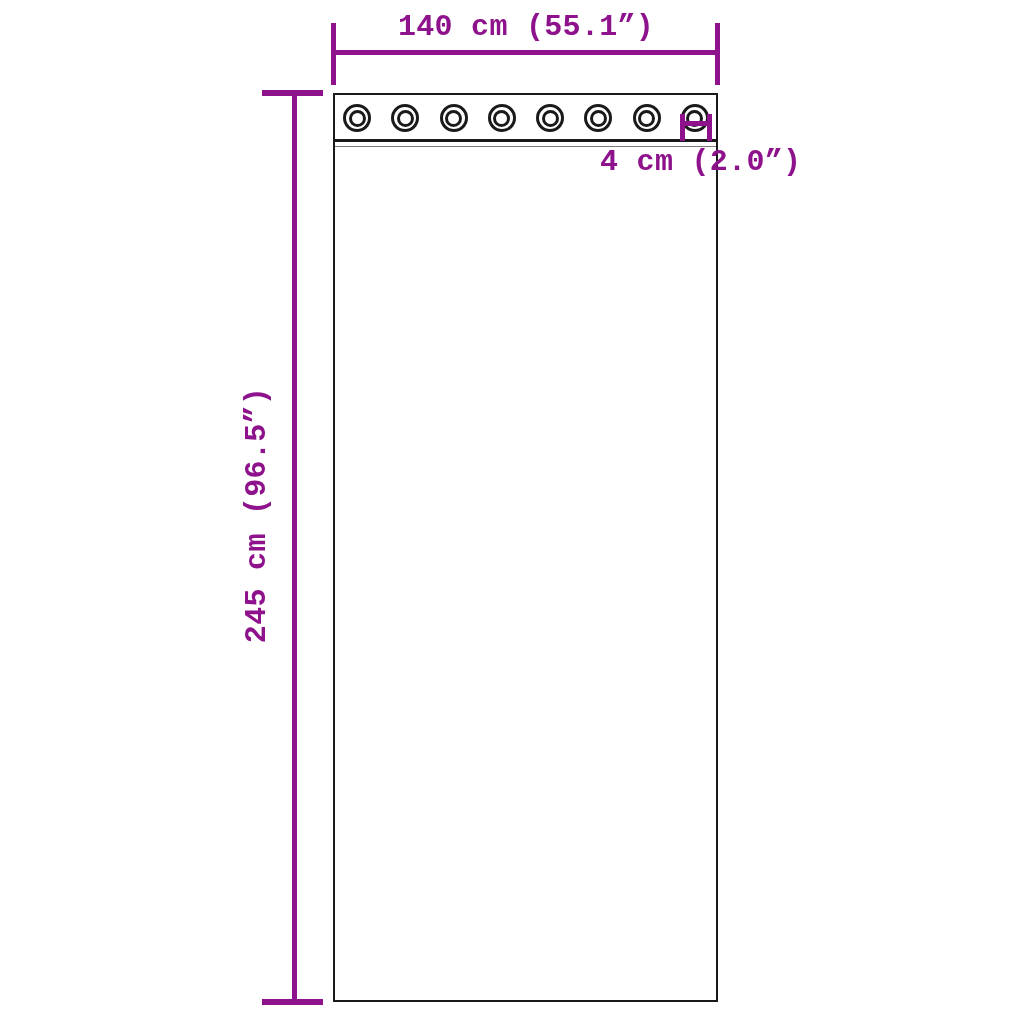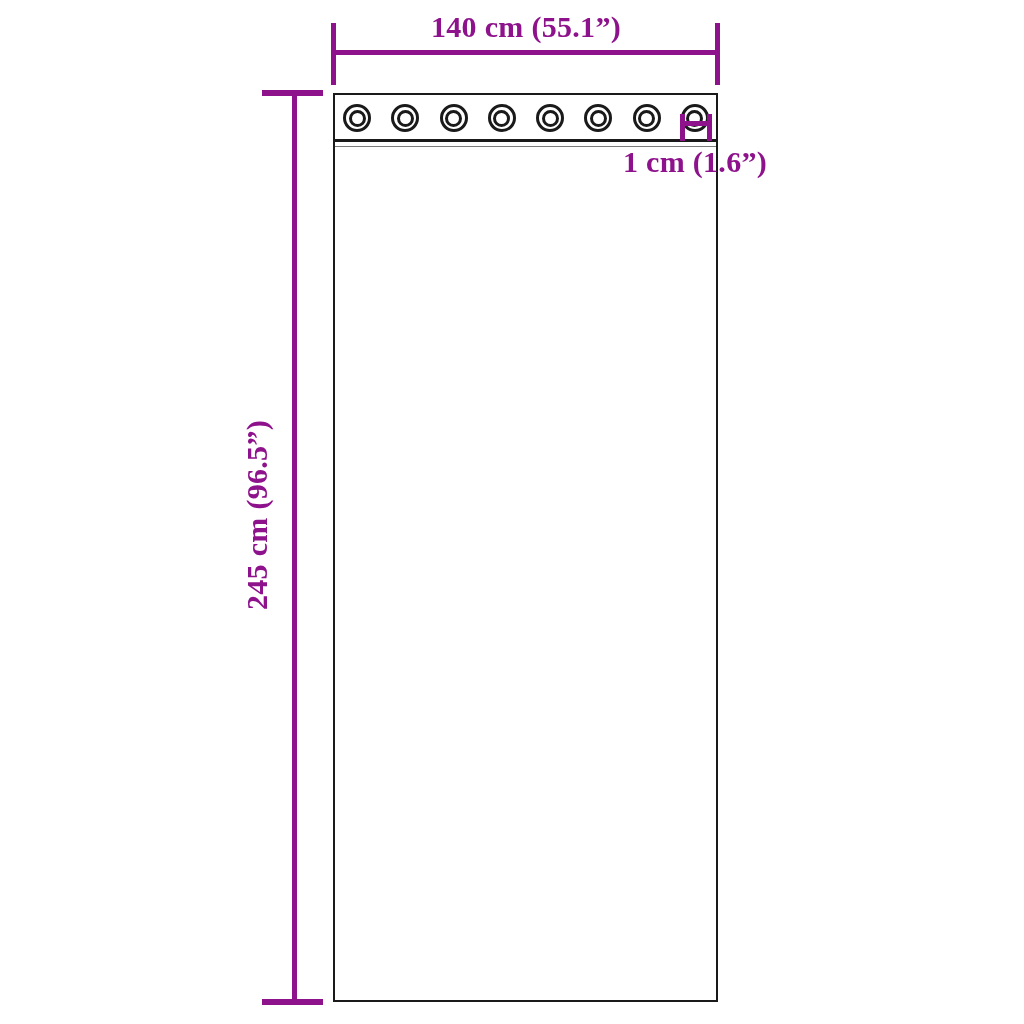--- a/index.html
+++ b/index.html
@@ -1,21 +1,21 @@
 <!DOCTYPE html>
 <html style="--dim: #8E128C; --ink: #1a1a1a; --bg: #ffffff;"><head>
 <meta charset="utf-8">
 <style>
   html, body { margin: 0; padding: 0; background: #ffffff; }
   .stage {
     position: relative;
     width: 1024px;
     height: 1024px;
     background: var(--bg, #ffffff);
-    font-family: Liberation Serif, serif;
+    font-family: Liberation Mono, monospace;
     overflow: hidden;
   }
 
   
   .curtain {
     position: absolute;
     left: 333px; top: 93px;
     width: 385px; height: 909px;
     border: 2.5px solid var(--ink, #1a1a1a);
     box-sizing: border-box;
@@ -142,16 +142,16 @@
     <div class="dim vline"></div>
     <div class="dim hcap cap-top"></div>
     <div class="dim hcap cap-bottom"></div>
     <div class="dim-label height-label">245 cm (96.5”)</div>
   </div>
 
   <div>
     <div class="dim g-tick g-left"></div>
     <div class="dim g-tick g-right"></div>
     <div class="dim g-bar"></div>
-    <div class="dim-label grommet-label">1 cm (1.6”)</div>
+    <div class="dim-label grommet-label">4 cm (2.0”)</div>
   </div>
 
 </div>
 
 </body></html>

